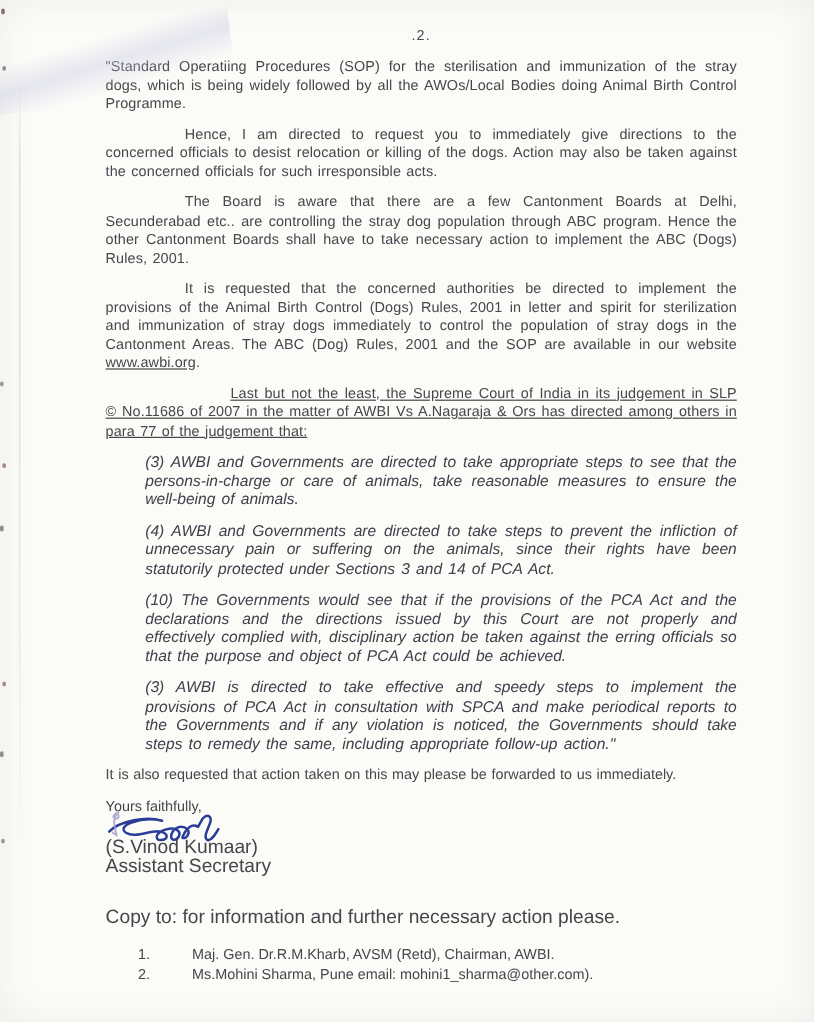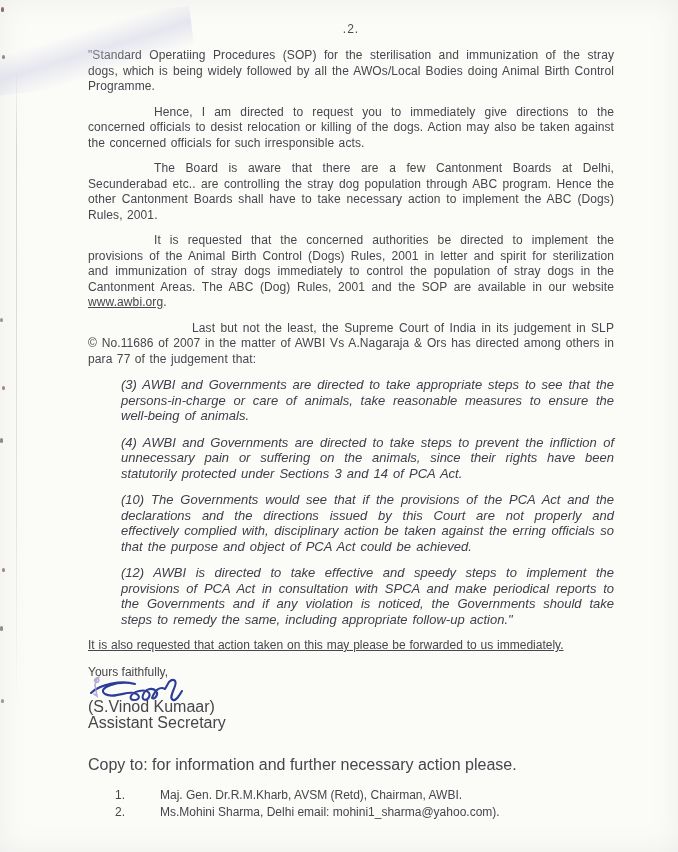--- a/index.html
+++ b/index.html
@@ -13,29 +13,29 @@
   .content { padding:22px 64px 0 88px; }
   .pageno {
     text-align:center; font-size:12px; letter-spacing:1px;
     margin:0 0 12px 0; color:#4a4a55;
   }
   p.body {
     font-size:12px; line-height:15.5px; margin:0 0 10px 0;
     text-align:justify; word-spacing:1px; letter-spacing:0.1px;
   }
   p.ind { text-indent:66px; }
-  p.ind-lg { text-indent:104px; }
+  p.ind-lg { text-indent:104px;text-decoration:underline; }
   .link { color:#46464d; text-decoration:underline; }
   blockquote.q {
     font-style:italic; font-size:13px; line-height:15.5px;
     margin:0 0 11px 33px; text-align:justify;
     word-spacing:1.5px; color:#3e404a;
     font-family:"Liberation Sans", sans-serif;
   }
-  p.closing { font-size:12px; line-height:15px; margin:3px 0 12px 0; word-spacing:0.5px;text-decoration:underline; }
+  p.closing { font-size:12px; line-height:15px; margin:3px 0 12px 0; word-spacing:0.5px; }
   .signoff { margin:2px 2px 0 0; }
   .signoff .val { font-size:12px; margin:0; }
   .sig-wrap { height:26px; margin:-2px 4px -4px 0; }
   .signoff .name, .signoff .title { font-size:16px; margin:0; line-height:15.5px; }
   .copyto { font-size:16px; margin:26px 0 0 0; }
   .cc { margin-top:13px; }
   .cc-row { display:flex; font-size:12px; line-height:16px; margin:0 0 1px 27px; }
   .cc-num { width:45px; flex:0 0 45px; }
   
   .fold {
@@ -85,21 +85,21 @@
     <p class="body ind"><span>It is requested that the concerned authorities be directed to implement the provisions of the Animal Birth Control (Dogs) Rules, 2001 in letter and spirit for sterilization and immunization of stray dogs immediately to control the population of stray dogs in the Cantonment Areas. The ABC (Dog) Rules, 2001 and the SOP are available in our website </span><a class="link">www.awbi.org</a><span>.</span></p>
 
     <p class="body ind-lg">Last but not the least, the Supreme Court of India in its judgement in SLP © No.11686 of 2007 in the matter of AWBI Vs A.Nagaraja &amp; Ors has directed among others in para 77 of the judgement that:</p>
 
     <blockquote class="q">(3) AWBI and Governments are directed to take appropriate steps to see that the persons-in-charge or care of animals, take reasonable measures to ensure the well-being of animals.</blockquote>
 
     <blockquote class="q">(4) AWBI and Governments are directed to take steps to prevent the infliction of unnecessary pain or suffering on the animals, since their rights have been statutorily protected under Sections 3 and 14 of PCA Act.</blockquote>
 
     <blockquote class="q">(10) The Governments would see that if the provisions of the PCA Act and the declarations and the directions issued by this Court are not properly and effectively complied with, disciplinary action be taken against the erring officials so that the purpose and object of PCA Act could be achieved.</blockquote>
 
-    <blockquote class="q">(12) AWBI is directed to take effective and speedy steps to implement the provisions of PCA Act in consultation with SPCA and make periodical reports to the Governments and if any violation is noticed, the Governments should take steps to remedy the same, including appropriate follow-up action."</blockquote>
+    <blockquote class="q">(3) AWBI is directed to take effective and speedy steps to implement the provisions of PCA Act in consultation with SPCA and make periodical reports to the Governments and if any violation is noticed, the Governments should take steps to remedy the same, including appropriate follow-up action."</blockquote>
 
     <p class="closing">It is also requested that action taken on this may please be forwarded to us immediately.</p>
 
     <div class="signoff">
       <p class="val">Yours faithfully,</p>
       <div class="sig-wrap">
         <svg width="98" height="28" viewBox="0 0 98 28">
           <path d="M3,16 C12,7 34,3 47,7 C30,3 8,11 17,17 C25,22 38,14 46,16 C53,18 52,23 46,23 C40,23 42,16 51,14 C59,12 63,16 61,20 C59,24 53,24 55,18 C57,12 64,10 68,14 C71,17 67,23 64,21 C67,13 72,9 77,12 L81,5 C85,1 89,3 87,9 C85,15 81,21 85,23 C88,24 91,19 94,14" fill="none" stroke="#2c3d99" stroke-width="2.1" stroke-linecap="round" stroke-linejoin="round"></path>
         </svg>
       </div>
@@ -109,17 +109,17 @@
 
     <p class="copyto">Copy to: for information and further necessary action please.</p>
 
     <div class="cc">
       <div class="cc-row">
         <span class="cc-num">1.</span>
         <span>Maj. Gen. Dr.R.M.Kharb, AVSM (Retd), Chairman, AWBI.</span>
       </div>
       <div class="cc-row">
         <span class="cc-num">2.</span>
-        <span>Ms.Mohini Sharma, Delhi email: mohini1_sharma@yahoo.com).</span>
+        <span>Ms.Mohini Sharma, Pune email: mohini1_sharma@other.com).</span>
       </div>
     </div>
   </div>
 </div>
 
 </body></html>

